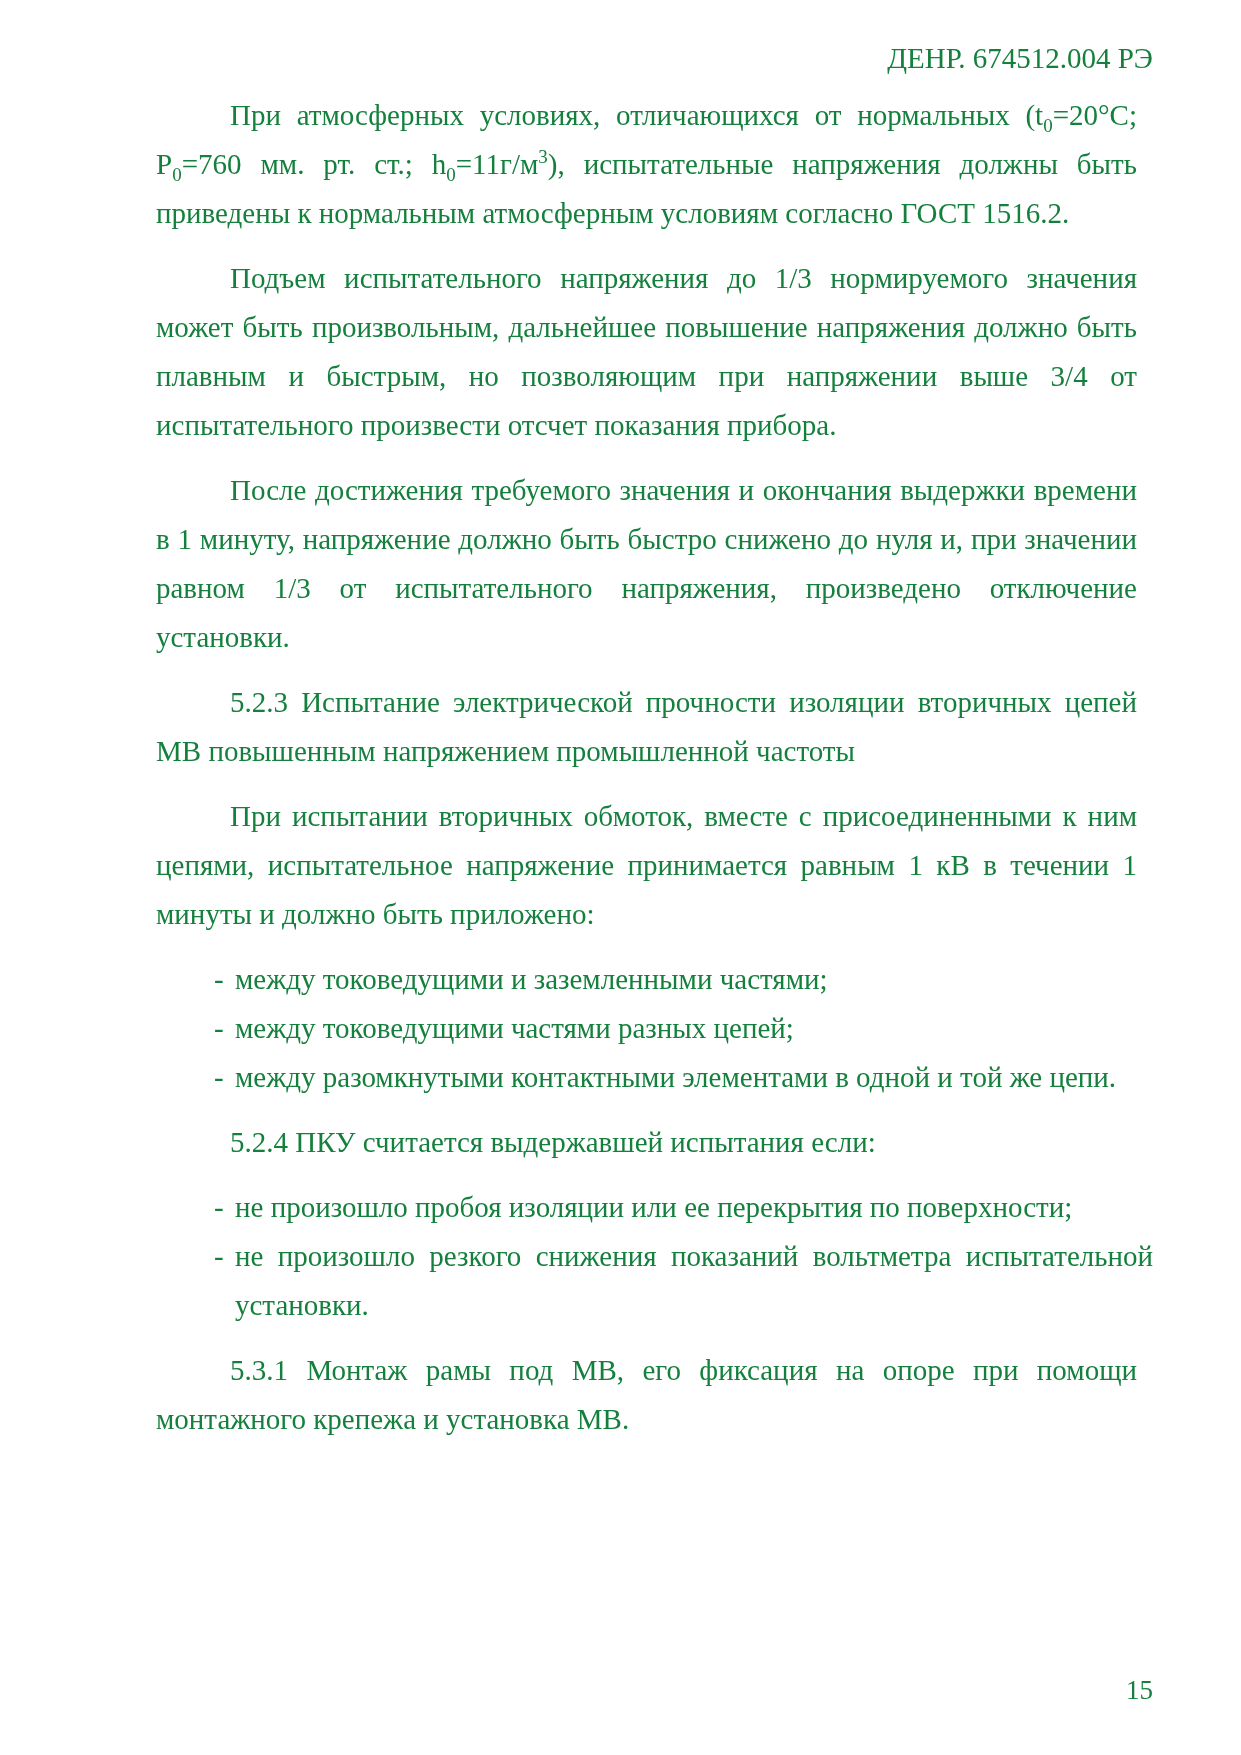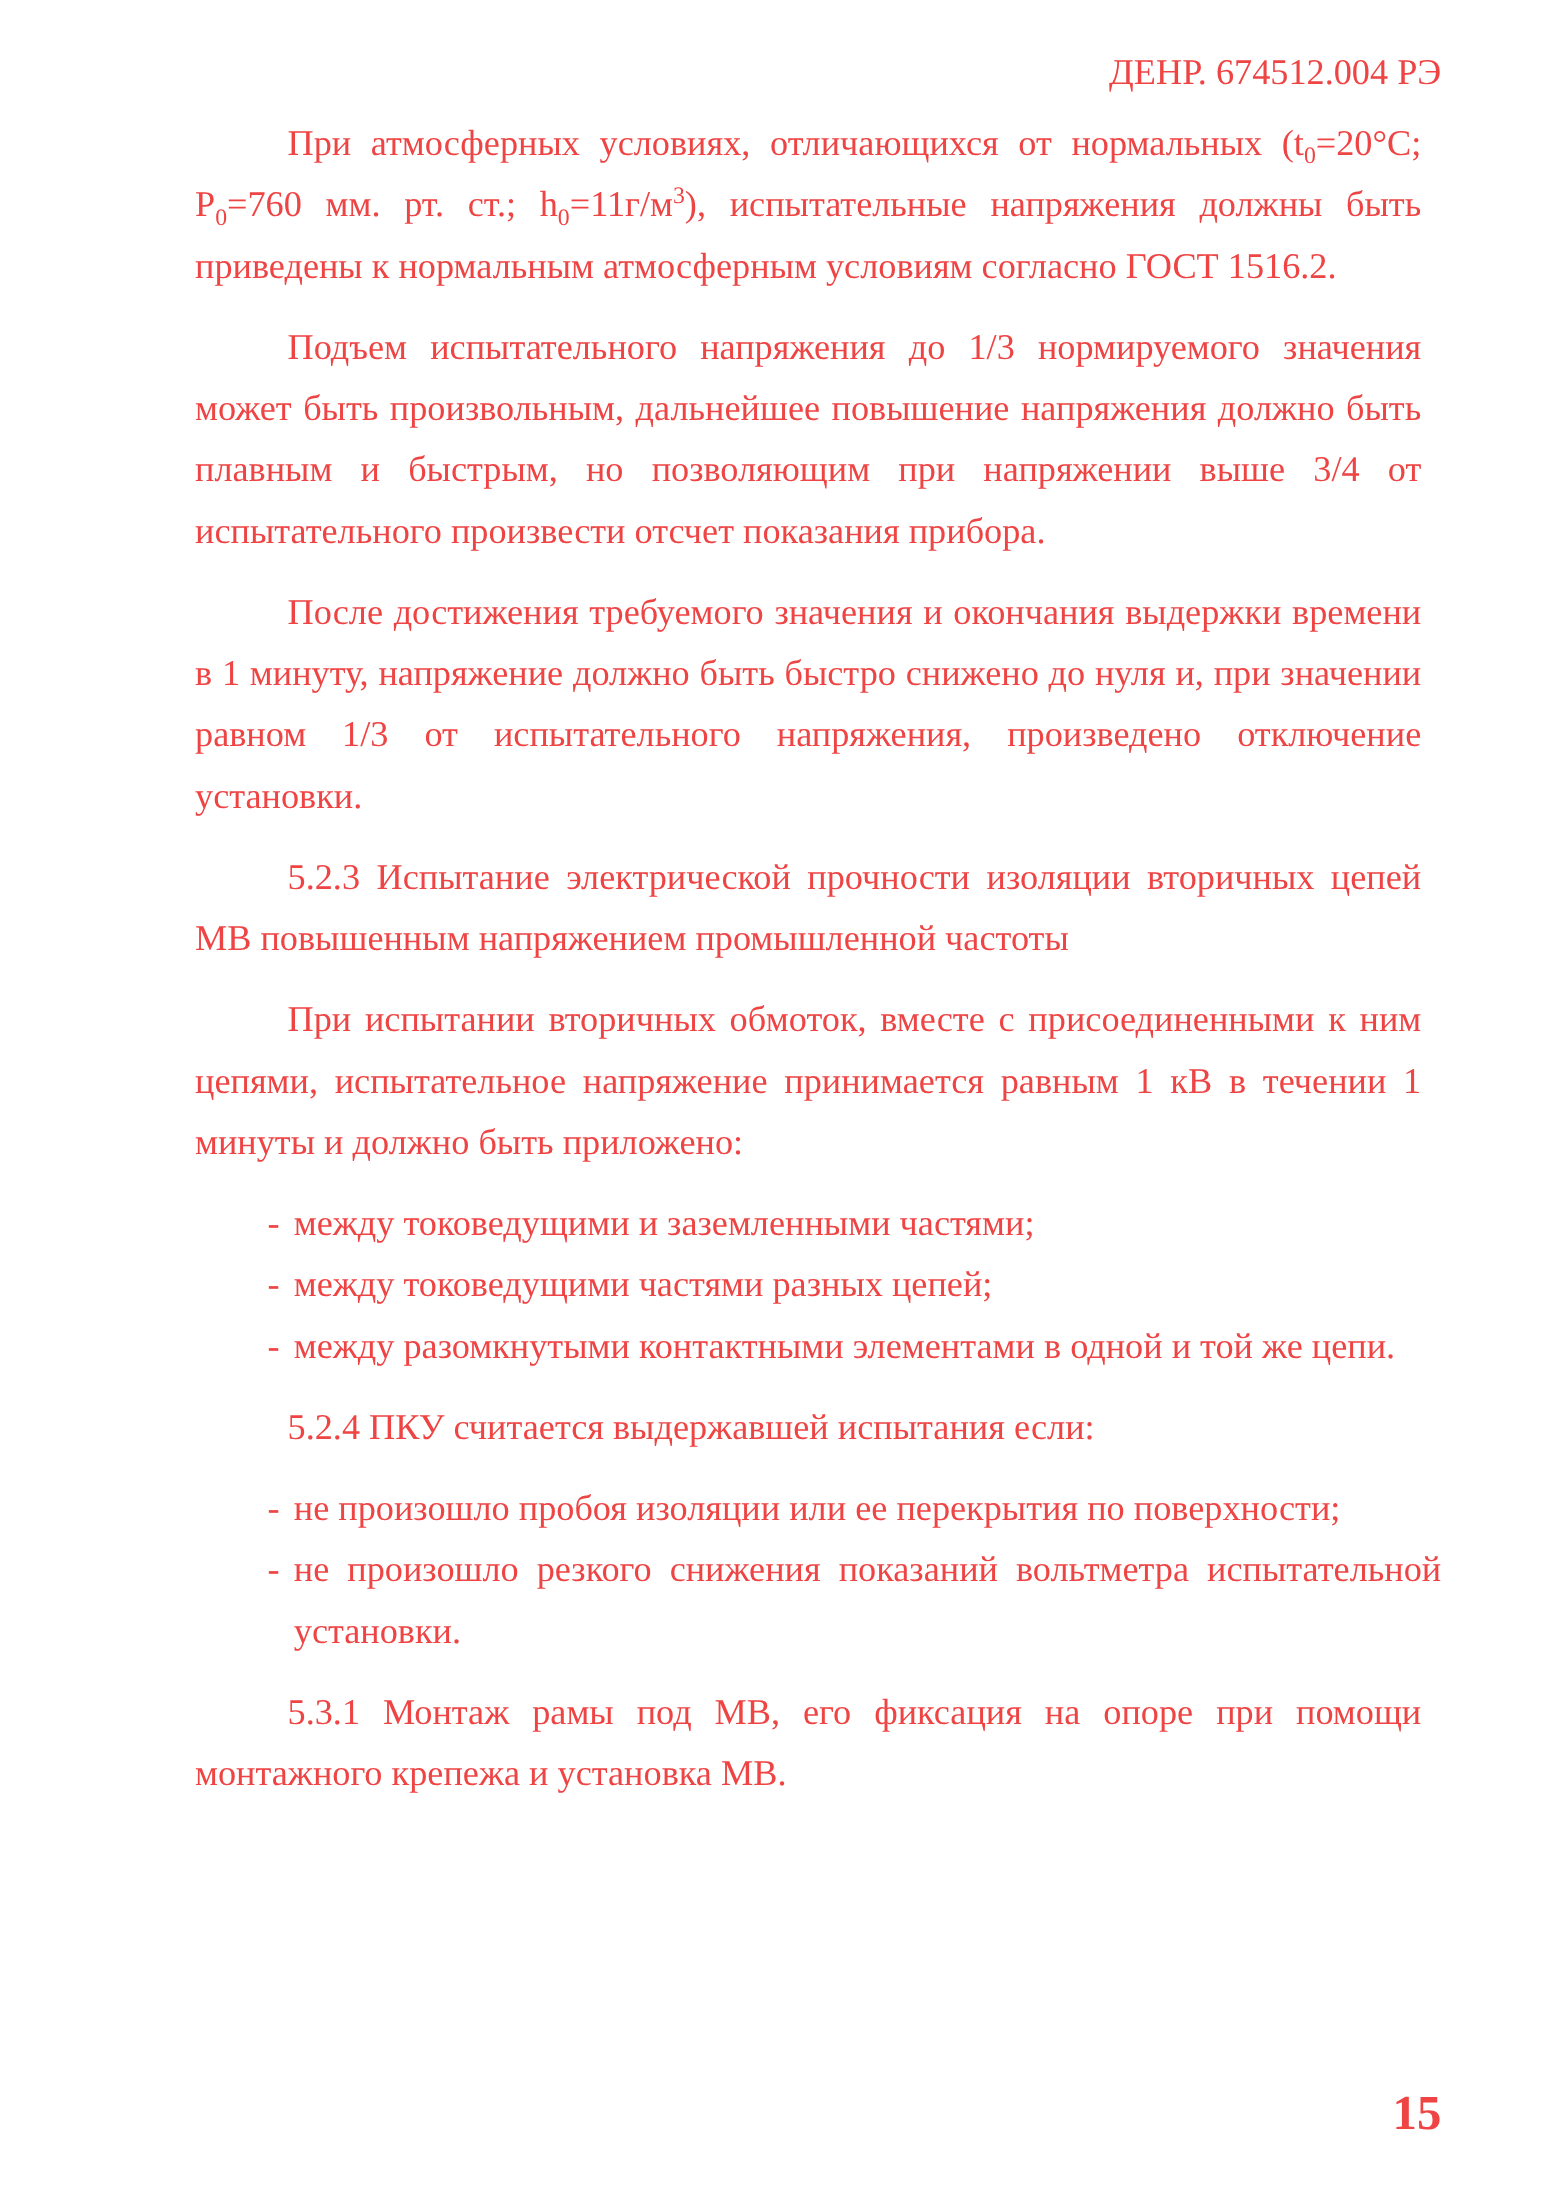--- a/index.html
+++ b/index.html
@@ -6,21 +6,21 @@
     margin: 0;
     padding: 0;
     background: #ffffff;
   }
   .page {
     position: relative;
     width: 1241px;
     height: 1755px;
     margin: 0 auto;
     background: #ffffff;
-    color: #ef4444;
+    color: #15803d;
     font-family: "Liberation Serif", "DejaVu Serif", serif;
     box-sizing: border-box;
     padding: 42px 88px 0 140px;
     overflow: hidden;
   }
   .page-header {
     text-align: right;
     font-size: 29px;
     line-height: 33px;
     margin-bottom: 6px;
@@ -53,23 +53,22 @@
   }
   .sup {
     vertical-align: super;
     font-size: 19px;
     line-height: 0;
   }
   .page-footer {
     position: absolute;
     right: 88px;
     bottom: 50px;
-    font-size: 39px;
+    font-size: 27px;
     line-height: 29px;
-    font-weight: bold;
   }
 </style>
 </head>
 <body>
 
 <div class="page">
   <div class="page-header">ДЕНР. 674512.004 РЭ</div>
 
   <div class="doc-body">
       <div class="para"><span>При атмосферных условиях, отличающихся от нормальных (t</span><span class="sub">0</span><span>=20°С; Р</span><span class="sub">0</span><span>=760 мм. рт. ст.; h</span><span class="sub">0</span><span>=11г/м</span><span class="sup">3</span><span>), испытательные напряжения должны быть приведены к нормальным атмосферным условиям согласно ГОСТ 1516.2.</span></div>

